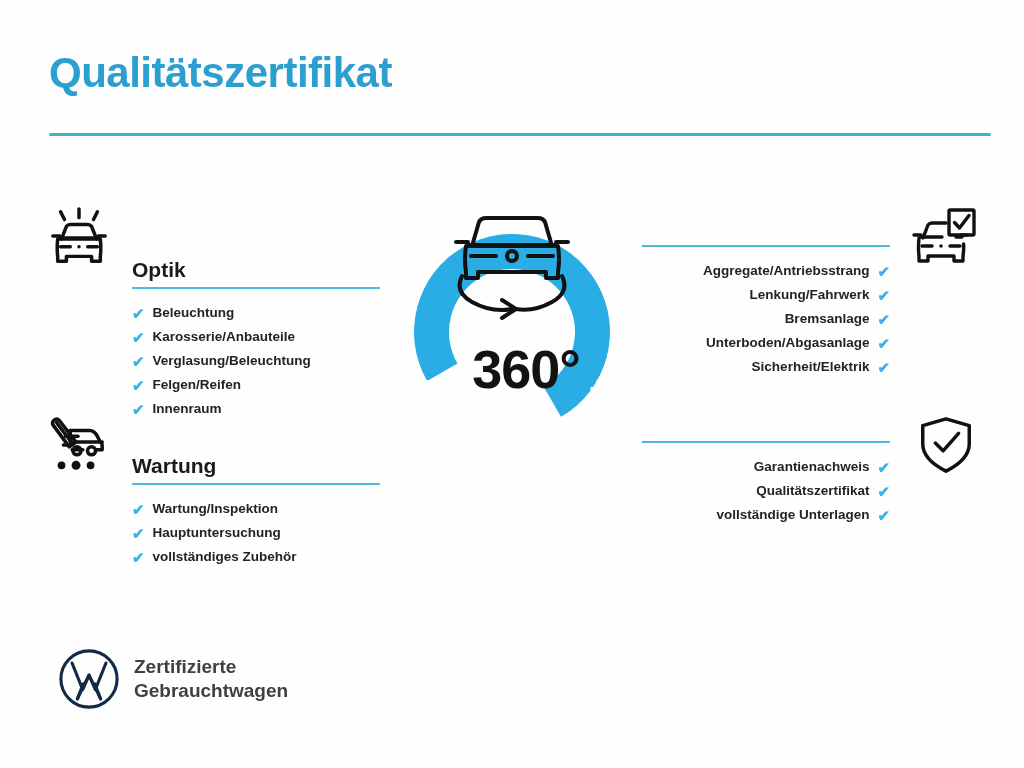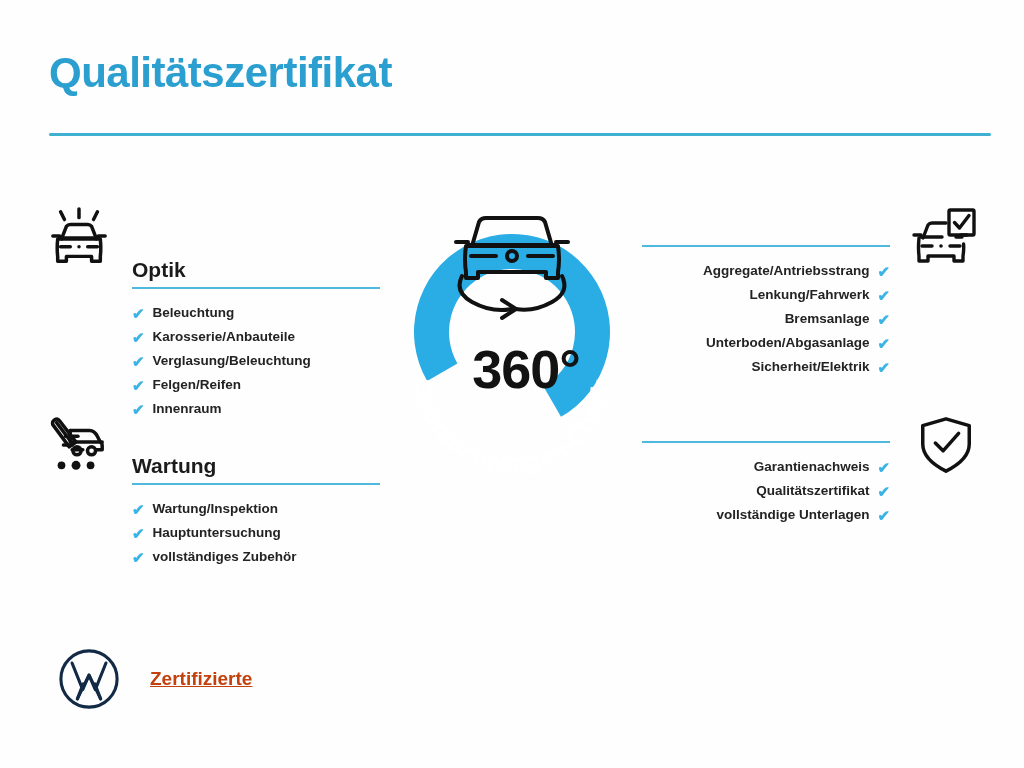--- a/index.html
+++ b/index.html
@@ -131,26 +131,25 @@
   .footer {
     position: absolute;
     left: 58px;
     top: 648px;
     display: flex;
     align-items: center;
   }
   .vw-logo { width: 62px; height: 62px; }
   .vw-logo svg { display:block; width:100%; height:100%; }
   .footer-text {
-    margin-left: 30px;
-    color: #c2410c;
+    margin-left: 14px;
+    color: #404040;
     font-size: 19px;
     font-weight: bold;
     line-height: 1.28;
-    text-decoration: underline;
   }
   .footer-text div { white-space: nowrap; }
 </style>
 </head>
 <body>
 
 <div class="page">
 
   <div class="title">Qualitätszertifikat</div>
   <div class="title-rule"></div>
@@ -369,16 +368,17 @@
       <svg viewBox="0 0 64 64" fill="none" stroke="#122a45" stroke-width="3.2" stroke-linecap="round" stroke-linejoin="round">
         <circle cx="32" cy="32" r="29"></circle>
         <path d="M14.5 15.5 L25.5 43 L32 28 L38.5 43 L49.5 15.5"></path>
         <path d="M20 52.5 L26 37"></path>
         <path d="M44 52.5 L38 37"></path>
         <path d="M20 52.5 L32 28 L44 52.5"></path>
       </svg>
     </div>
     <div class="footer-text">
       <div>Zertifizierte</div>
+      <div>Gebrauchtwagen</div>
     </div>
   </div>
 
 </div>
 
 </body></html>

